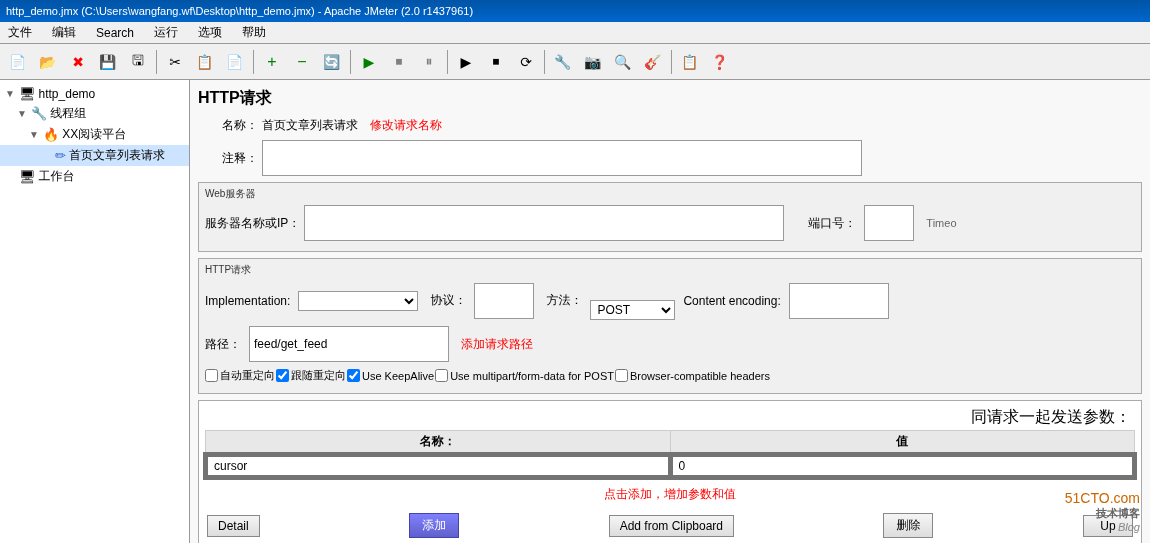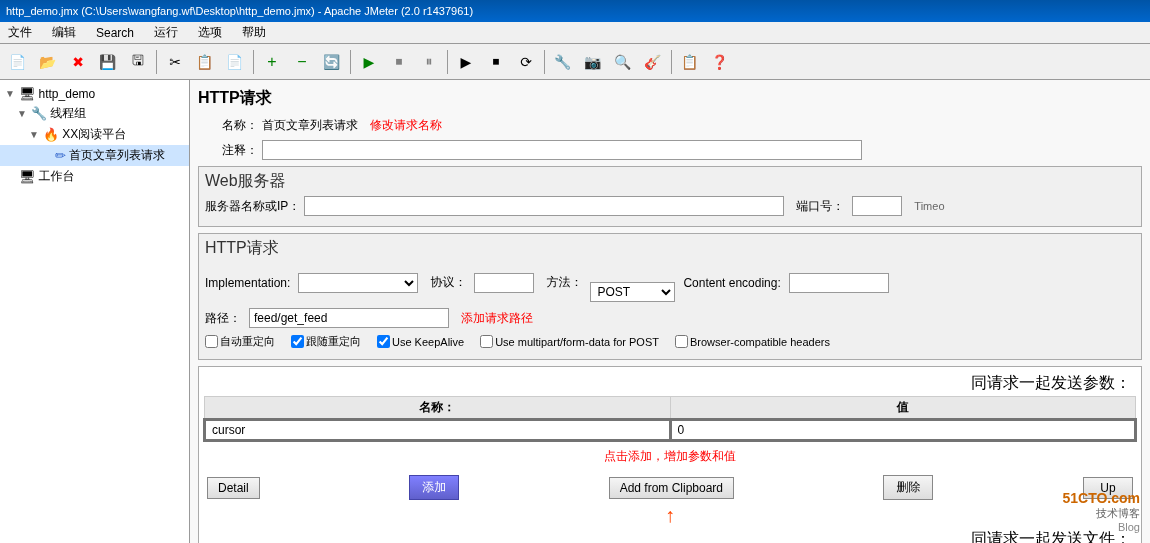--- a/index.html
+++ b/index.html
@@ -107,34 +107,34 @@
       margin-bottom: 6px;
       gap: 4px;
     }
     .form-label {
       min-width: 60px;
       text-align: right;
       color: #000;
     }
     .form-input {
       border: 1px solid #999;
-      padding: 9px 4px;
-      font-size: 12px;
-      height: 17px;
+      padding: 2px 4px;
+      font-size: 12px;
+      height: 36px;
       background: white;
     }
     
     .group-box {
       border: 1px solid #aaa;
       margin-bottom: 6px;
       padding: 4px 6px;
       background: #f0f0f0;
     }
     .group-title {
-      font-size: 16px;
+      font-size: 10px;
       font-weight: normal;
       color: #333;
       margin-bottom: 4px;
     }
     
     .link-text {
       color: #ff0000;
       cursor: pointer;
       font-size: 12px;
     }
@@ -144,21 +144,21 @@
       border: 1px solid #999;
       height: 20px;
       font-size: 12px;
       background: white;
       padding: 0 2px;
     }
     
     .checkbox-row {
       display: flex;
       align-items: center;
-      gap: 16px;
+      gap: 1px;
       margin-bottom: 6px;
       flex-wrap: wrap;
     }
     .checkbox-item {
       display: flex;
       align-items: center;
       gap: 2px;
       font-size: 11px;
     }
     
@@ -193,21 +193,21 @@
       border-collapse: collapse;
       font-size: 12px;
     }
     .param-table th {
       background: #e8e8e8;
       border: 1px solid #ccc;
       padding: 2px 6px;
       text-align: center;
     }
     .param-table td {
-      border: 3px solid #737373;
+      border: 5px solid #737373;
       padding: 2px 6px;
     }
     
     .add-hint {
       color: #ff0000;
       text-align: center;
       padding: 6px;
       font-size: 12px;
     }
     
@@ -352,21 +352,21 @@
     <div class="form-row">
       <span class="form-label">注释：</span>
       <input class="form-input" type="text" style="width: 600px;" value="">
     </div>
 
     <div class="group-box">
       <div class="group-title">Web服务器</div>
       <div class="form-row">
         <span class="form-label" style="min-width:90px; text-align:right;">服务器名称或IP：</span>
         <input class="form-input" type="text" style="width: 480px;" value="">
-        <span style="margin-left:8px">端口号：</span>
+        <span style="margin-left:20px">端口号：</span>
         <input class="form-input" type="text" style="width: 50px; margin-left: 4px;" value="">
         <span style="margin-left:8px; color:#666; font-size:11px">Timeo</span>
       </div>
     </div>
 
     <div class="group-box">
       <div class="group-title">HTTP请求</div>
 
       <div class="form-row">
         <span style="margin-right:4px;">Implementation:</span>
@@ -453,16 +453,16 @@
 
       <div class="send-params-label">同请求一起发送文件：</div>
 
     </div>
 
   </div>
 
 </div>
 
 <div class="watermark">
-  <div style="font-size:14px; font-weight:bold; color:#cc6600;">51CTO.com</div>
-  <div style="font-size:11px; color:#666;">技术博客</div>
-  <div style="font-size:11px; color:#888;">Blog</div>
+  <div style="font-size:14px; font-weight:normal; color:#cc6600;">51CTO.com</div>
+  <div style="font-size:11px; color:#666;font-weight:bold;">技术博客</div>
+  <div style="font-size:11px; color:#888;font-style:italic;">Blog</div>
 </div>
 
 </body></html>

